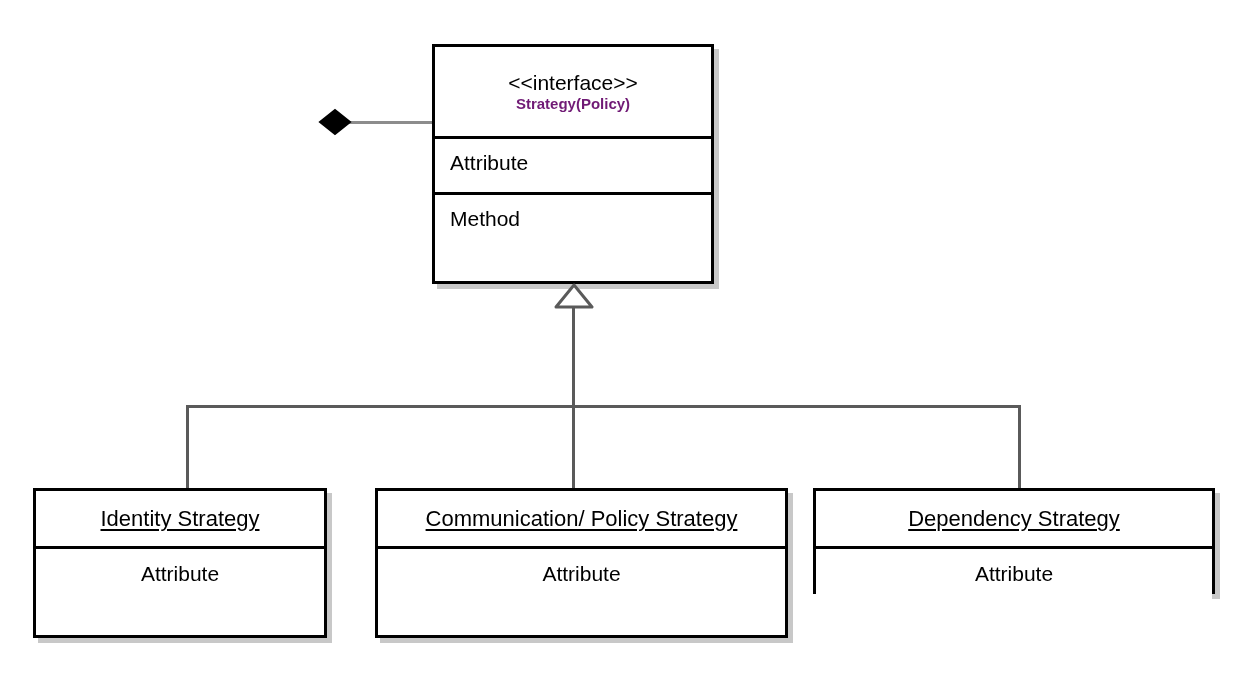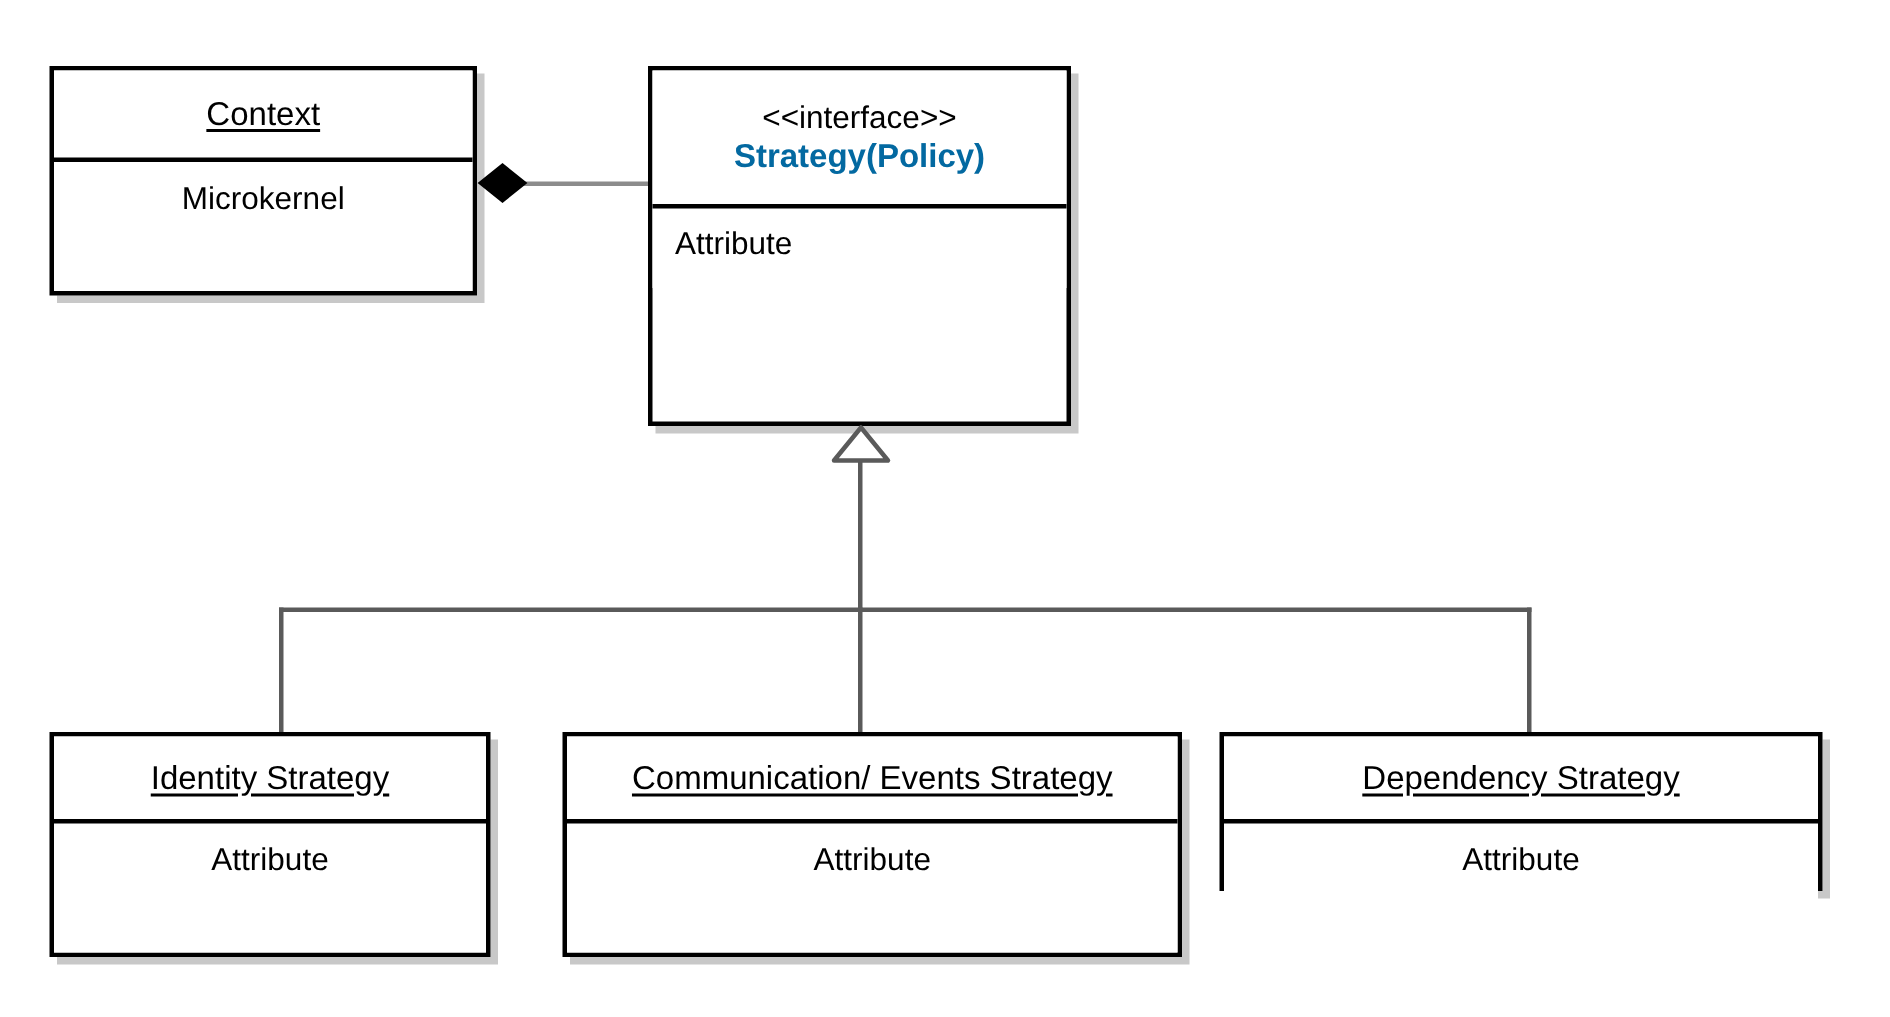--- a/index.html
+++ b/index.html
@@ -58,23 +58,23 @@
     text-decoration: underline;
     text-underline-offset: 3px;
   }
   .stereotype {
     font-size: 21px;
     color: #000000;
     line-height: 1.2;
     white-space: nowrap;
   }
   .title-bold {
-    font-size: 22px;
+    font-size: 15px;
     font-weight: bold;
-    color: #0369a1;
+    color: #701a75;
     line-height: 1.2;
     white-space: nowrap;
   }
 
   
   .cmp-member {
     display: flex;
     align-items: flex-start;
   }
   .member-text {
@@ -112,51 +112,46 @@
   .tri {
     position: absolute;
     z-index: 6;
   }
 </style>
 </head>
 <body>
 
 <div id="canvas">
 
-  <div class="uml-class" style="left:33px; top:44px; width:285px; height:153px;">
-    <div class="compartment cmp-title" style="height:58px;">
-      <span class="title-text underlined">Context</span>
-    </div>
-    <div class="compartment cmp-member align-center" style="height:89px;">
-      <span class="member-text">Microkernel</span>
-    </div>
-  </div>
 
   <div class="uml-class" style="left:432px; top:44px; width:282px; height:240px;">
     <div class="compartment cmp-title" style="height:89px;">
       <span class="stereotype">&lt;&lt;interface&gt;&gt;</span>
       <span class="title-bold">Strategy(Policy)</span>
     </div>
     <div class="compartment cmp-member align-left" style="height:56px;">
       <span class="member-text">Attribute</span>
+    </div>
+    <div class="compartment cmp-member align-left" style="height:89px;">
+      <span class="member-text">Method</span>
     </div>
   </div>
 
   <div class="uml-class" style="left:33px; top:488px; width:294px; height:150px;">
     <div class="compartment cmp-title" style="height:55px;">
       <span class="title-text underlined">Identity Strategy</span>
     </div>
     <div class="compartment cmp-member align-center" style="height:89px;">
       <span class="member-text">Attribute</span>
     </div>
   </div>
 
   <div class="uml-class" style="left:375px; top:488px; width:413px; height:150px;">
     <div class="compartment cmp-title" style="height:55px;">
-      <span class="title-text underlined">Communication/ Events Strategy</span>
+      <span class="title-text underlined">Communication/ Policy Strategy</span>
     </div>
     <div class="compartment cmp-member align-center" style="height:89px;">
       <span class="member-text">Attribute</span>
     </div>
   </div>
 
   <div class="uml-class" style="left:813px; top:488px; width:402px; height:106px;">
     <div class="compartment cmp-title" style="height:55px;">
       <span class="title-text underlined">Dependency Strategy</span>
     </div>

